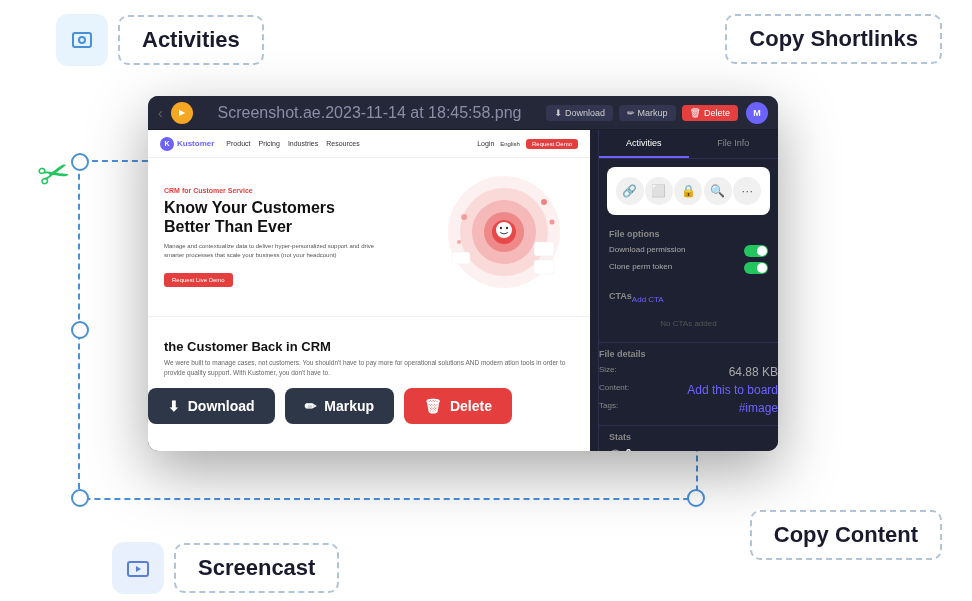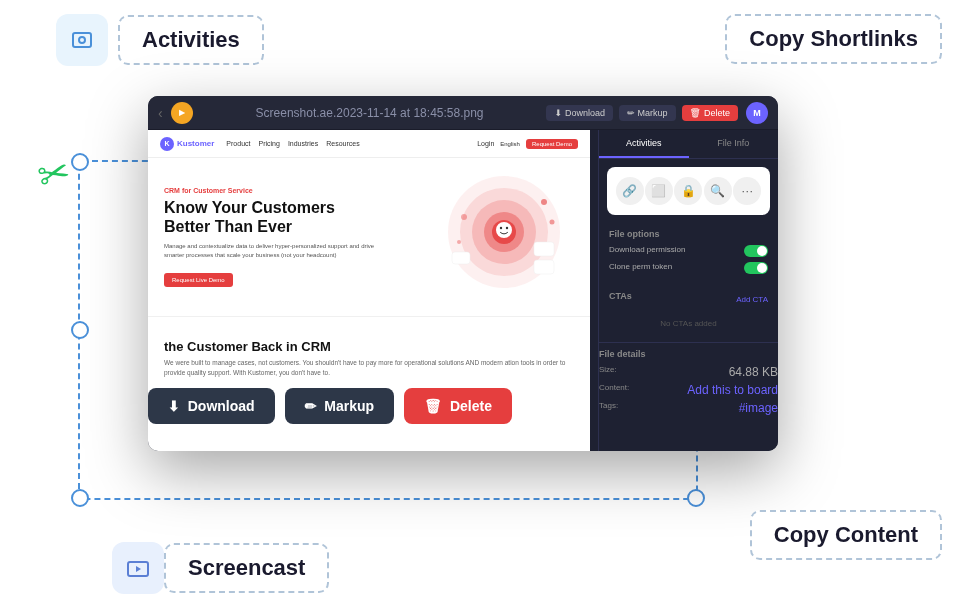--- a/index.html
+++ b/index.html
@@ -102,21 +102,21 @@
       justify-content: center;
     }
     .play-btn::after {
       content: '▶';
       font-size: 8px;
       color: #fff;
       margin-left: 1px;
     }
     .header-filename {
       flex: 1;
-      font-size: 12px;
+      font-size: 16px;
       color: #8a8fa8;
       text-align: center;
     }
     .header-actions {
       display: flex;
       gap: 6px;
     }
     .hdr-btn {
       padding: 3px 8px;
       border-radius: 4px;
@@ -343,21 +343,20 @@
       background: white;
       border-radius: 50%;
       top: 1px;
       right: 1px;
     }
     .panel-ctas {
       padding: 6px 10px;
     }
     .ctas-header {
       display: flex;
-      justify-content: space-between;
       align-items: center;
       margin-bottom: 4px;
     }
     .add-link {
       font-size: 8px;
       color: #6c63ff;
     }
     .no-ctas {
       font-size: 8px;
       color: #555;
@@ -451,21 +450,21 @@
       font-size: 22px;
       font-weight: 700;
       color: #1a1a2e;
     }
 
     
     .bottom-label {
       position: absolute;
       display: flex;
       align-items: center;
-      gap: 0;
+      gap: 10px;
       font-size: 22px;
       font-weight: 700;
       color: #1a1a2e;
     }
     .bottom-label .label-icon {
       background: #e8f0fd;
     }
 
     
     .circles-svg {
@@ -641,20 +640,28 @@
         <div class="detail-row">
           <span class="detail-label">Content:</span>
           <span class="detail-value blue">Add this to board</span>
         </div>
         <div class="detail-row">
           <span class="detail-label">Tags:</span>
           <span class="detail-value blue">#image</span>
         </div>
       </div>
 
+      <div class="stats-section">
+        <div class="panel-section-title">Stats</div>
+        <div class="stats-row">
+          <span class="eye-icon">👁</span>
+          <span class="stats-count">0</span>
+        </div>
+        <div class="stats-label">Views</div>
+      </div>
     </div>
   </div>
 </div>
 
 <div class="bottom-toolbar">
   <button class="toolbar-btn btn-download">
     <span>⬇</span>
     <span>Download</span>
   </button>
   <button class="toolbar-btn btn-markup">

